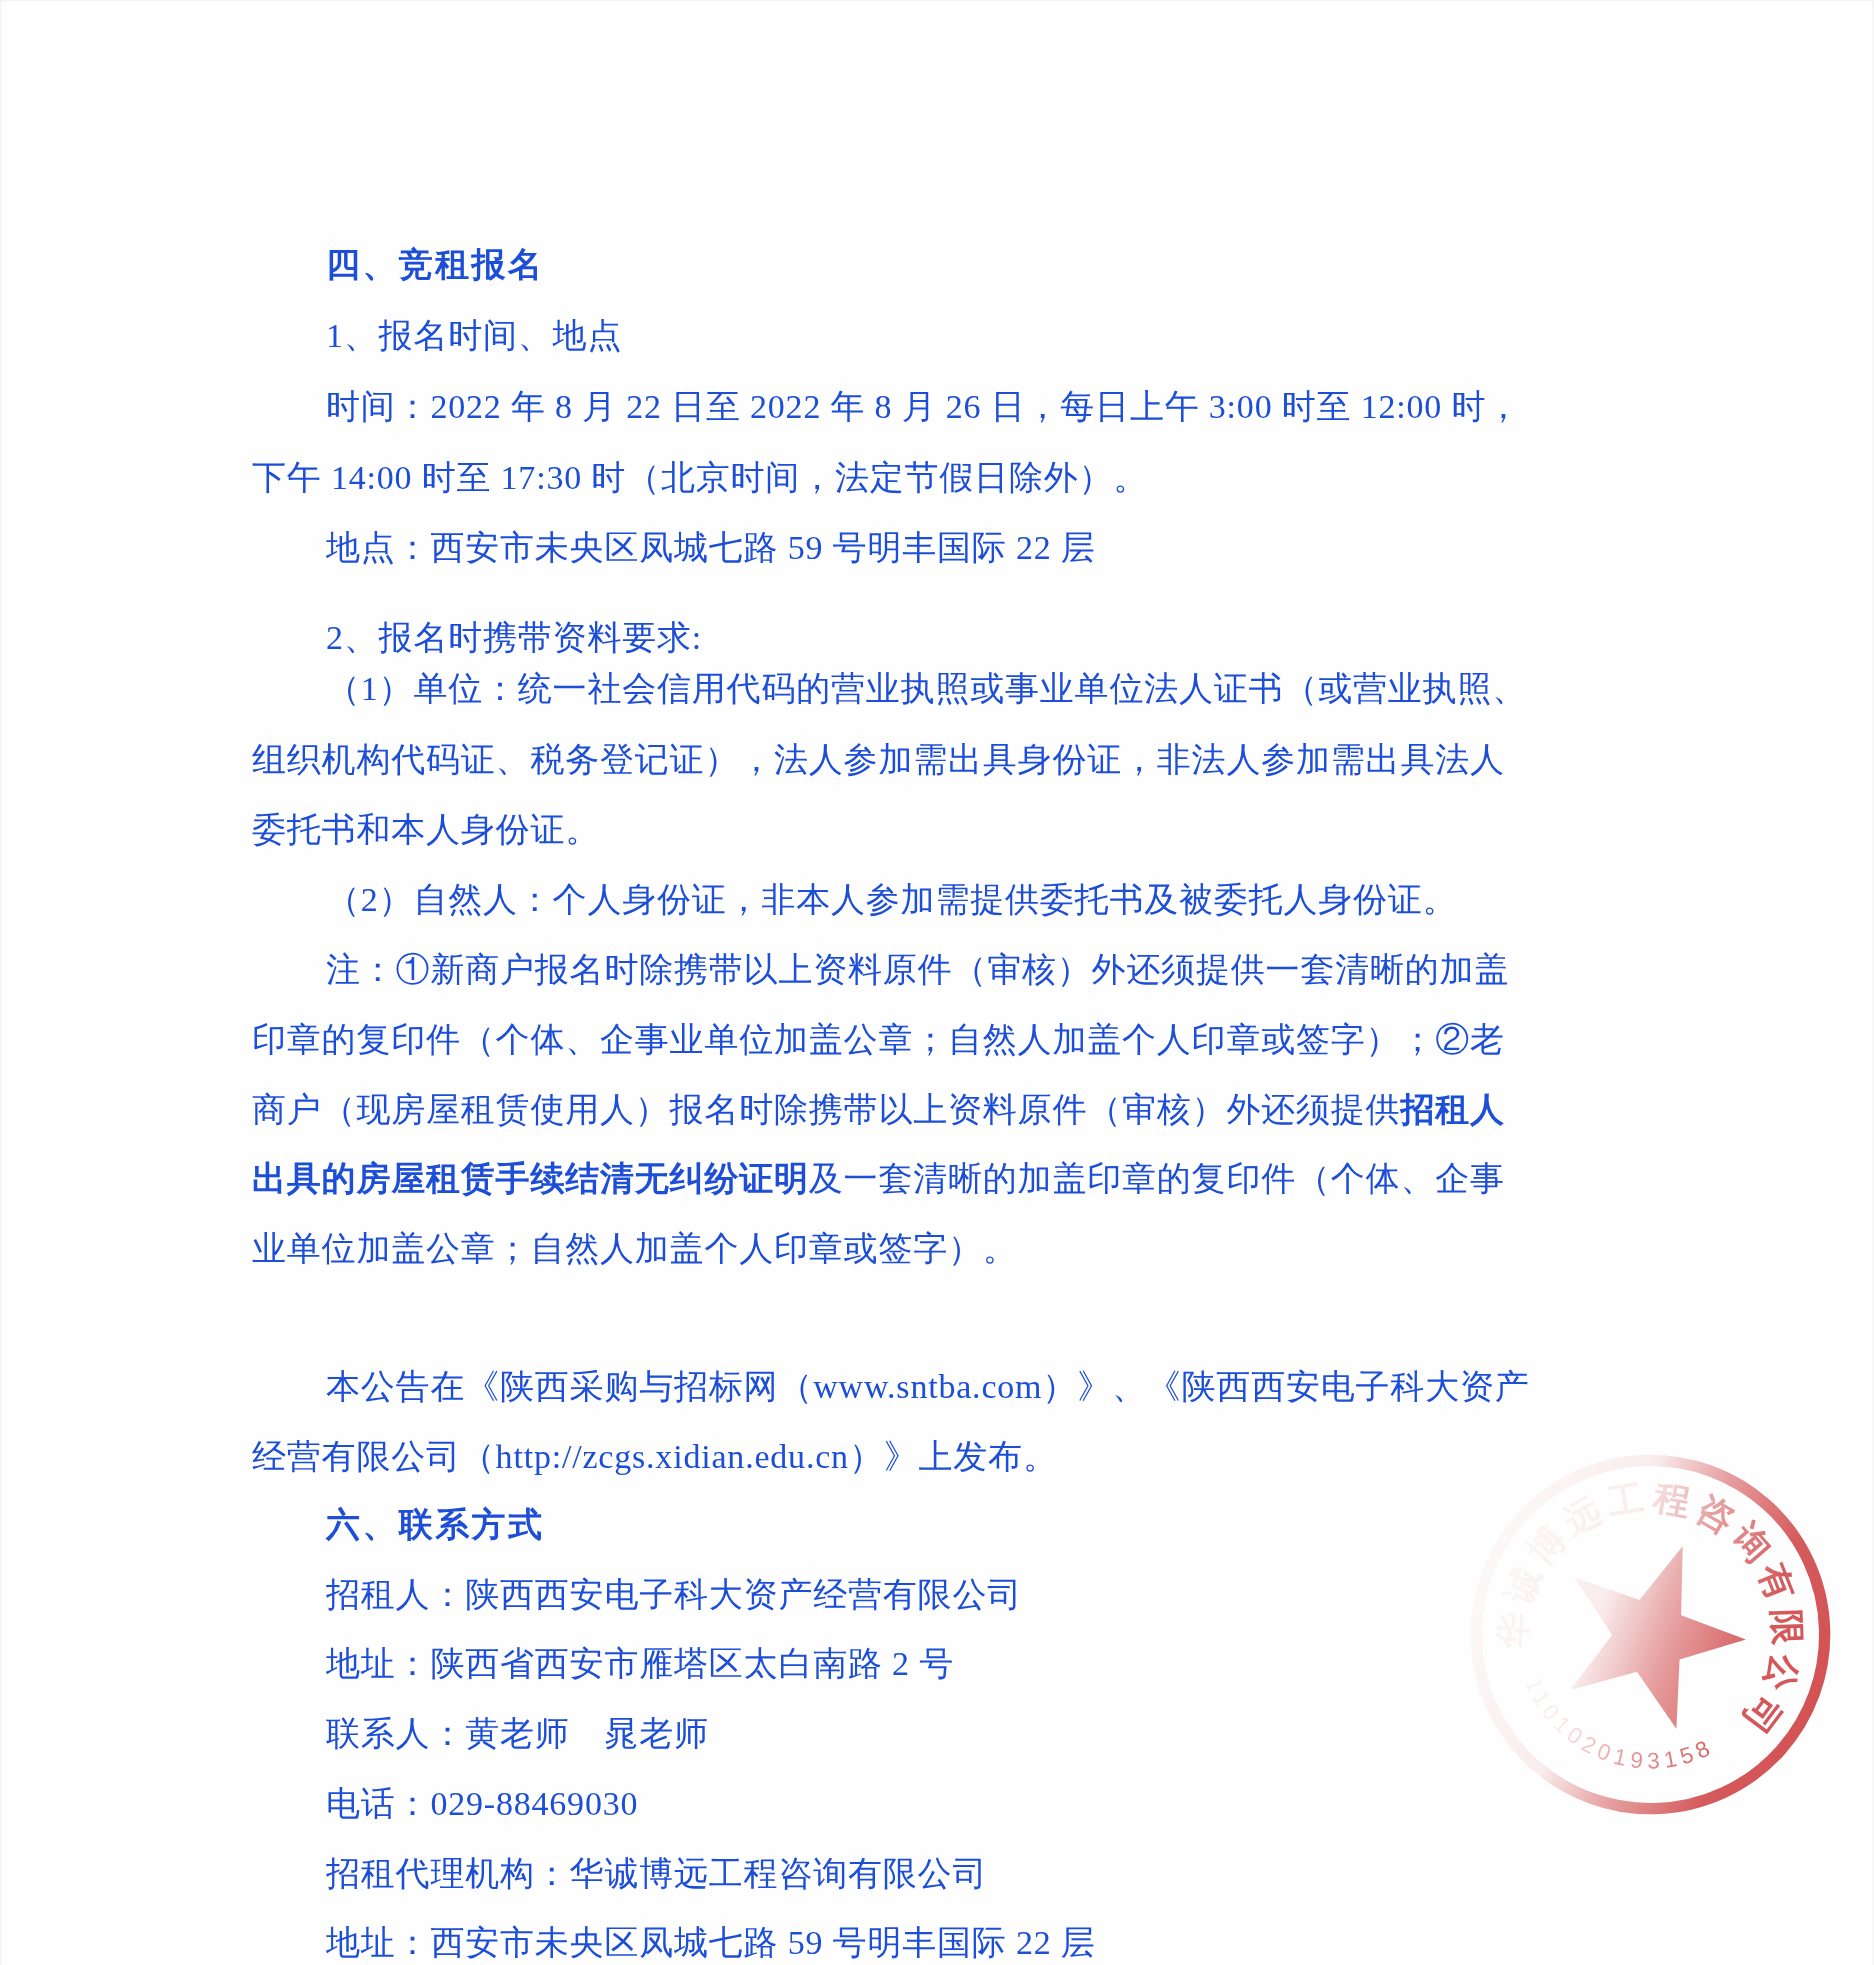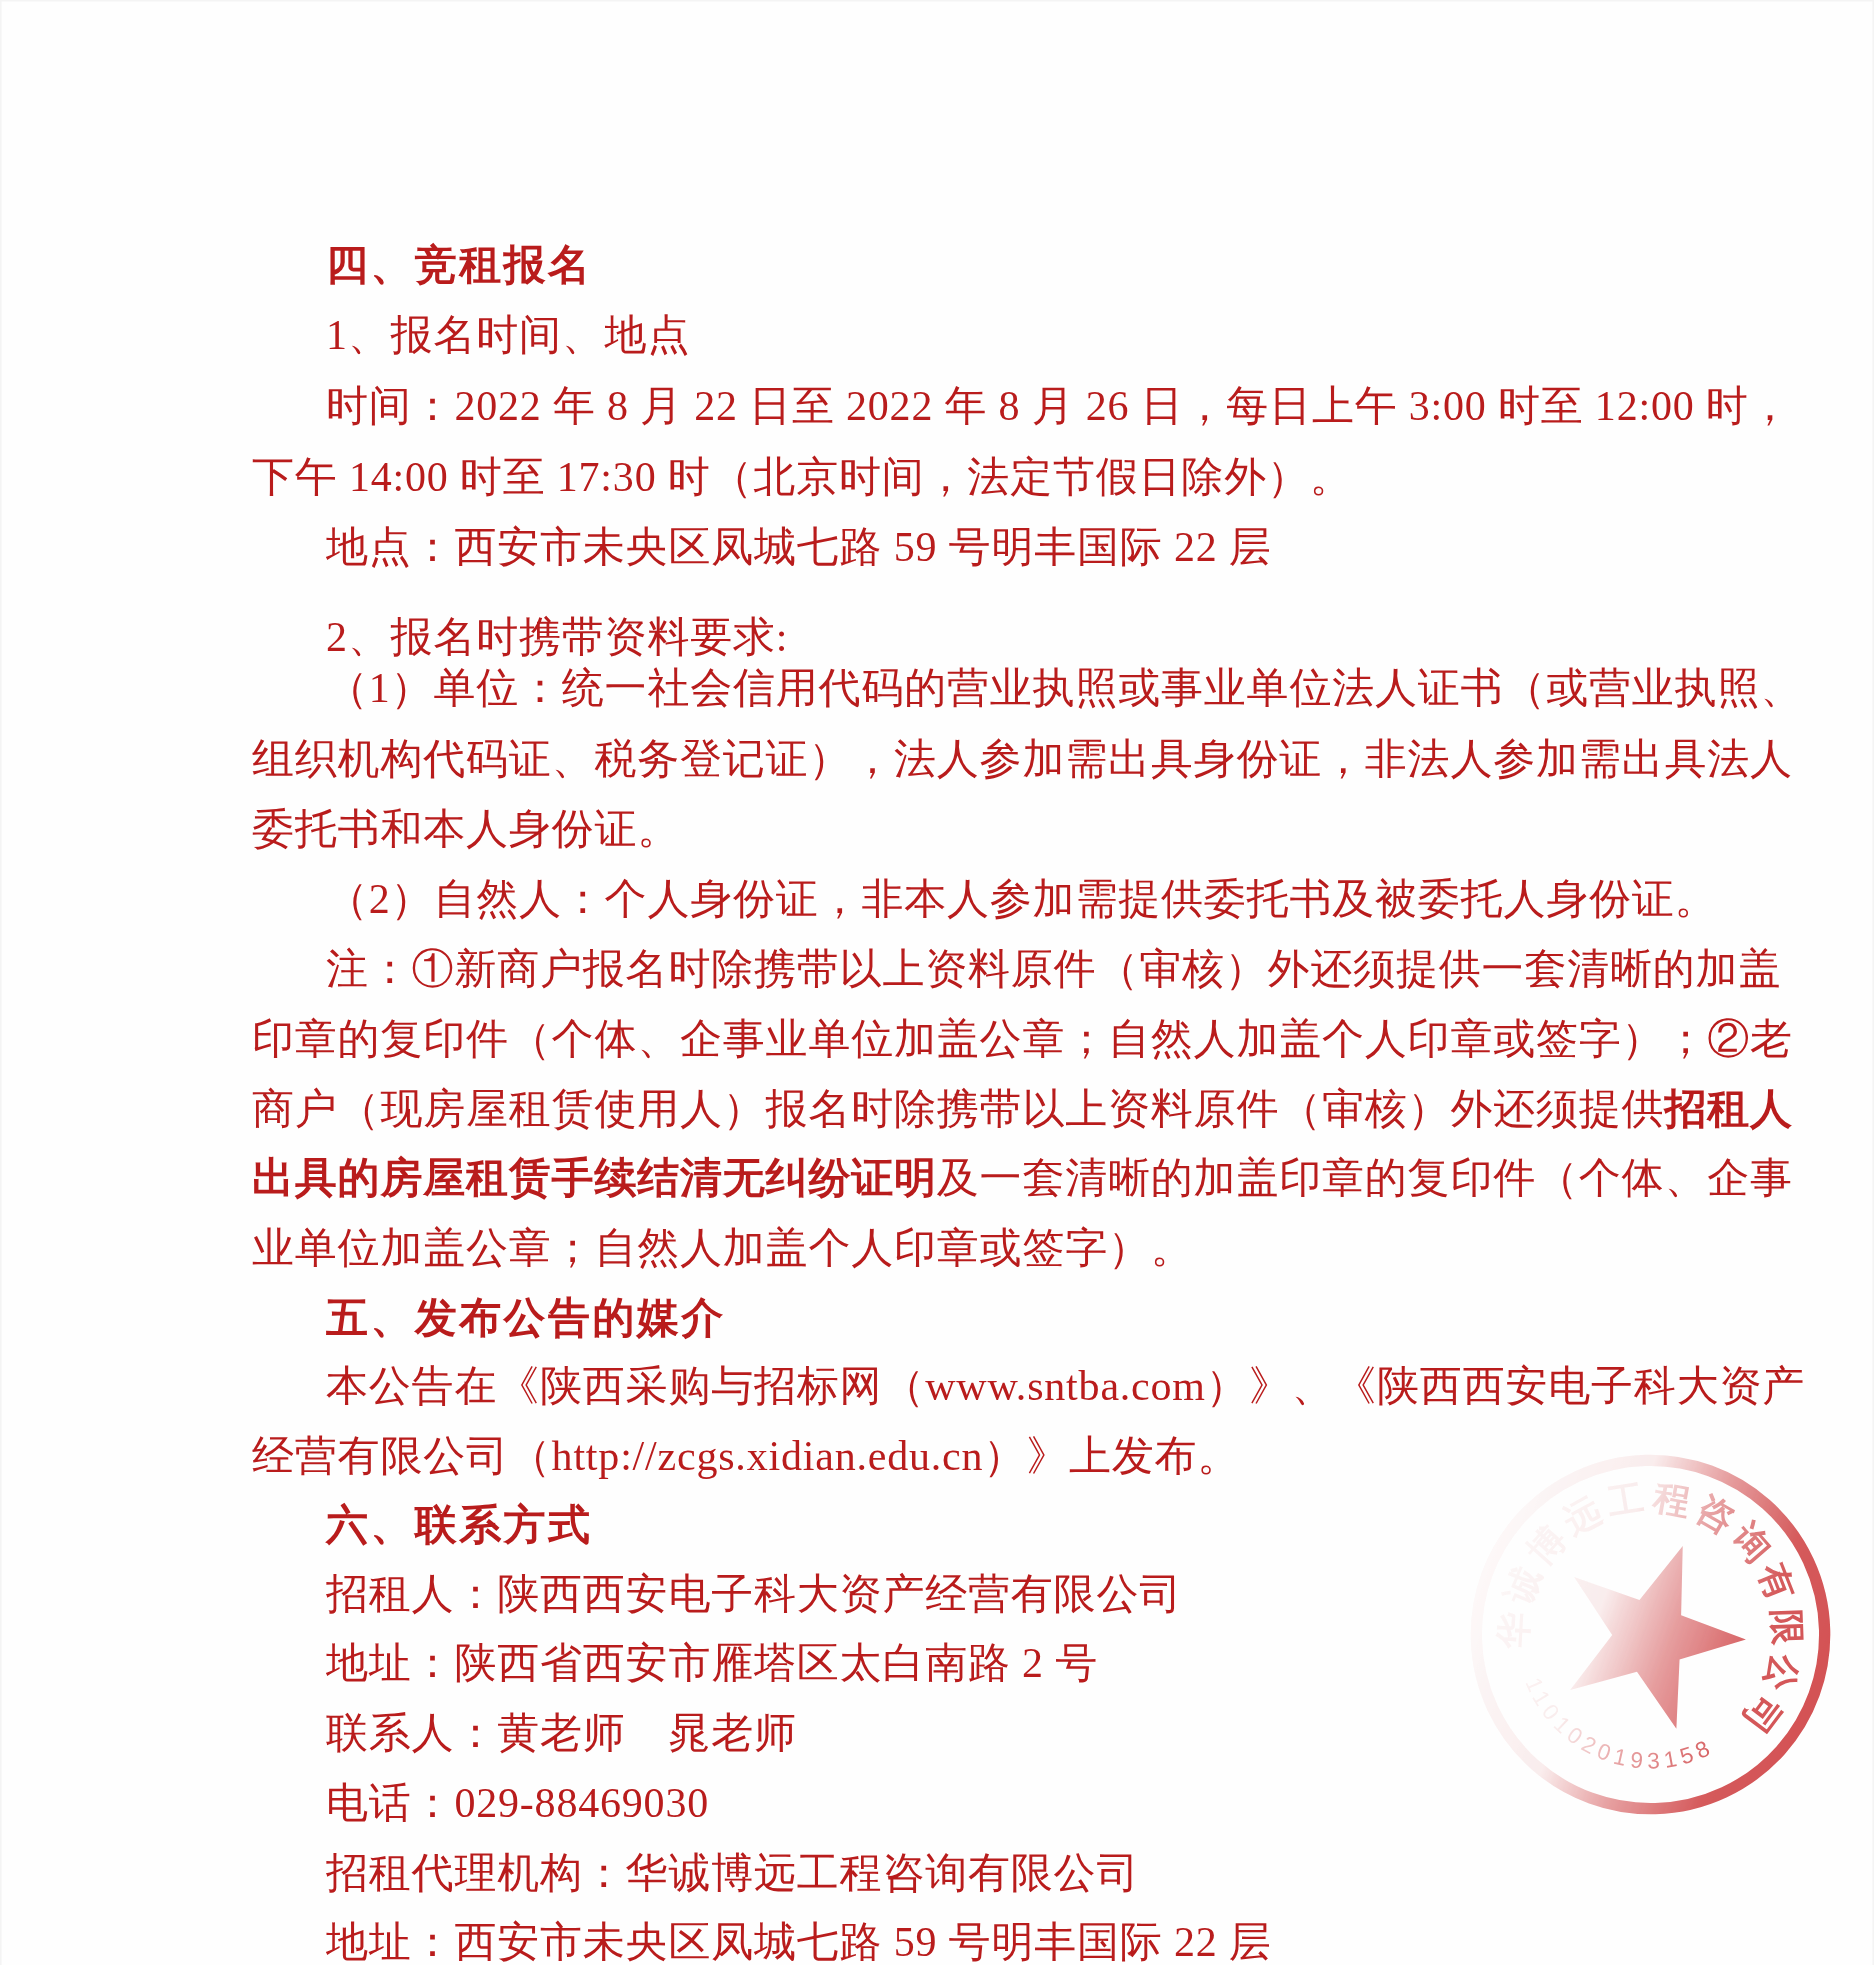--- a/index.html
+++ b/index.html
@@ -10,23 +10,23 @@
     position:relative;overflow:hidden;
   }
   .page{
     position:absolute;inset:0;
     background:#fefefe;
     box-shadow:inset 0 0 0 1.6px #f4f4f4;
   }
   .ln{
     position:absolute;
     white-space:pre;
-    font-size:42px;
+    font-size:34px;
     line-height:47px;
-    color:#b91c1c;
+    color:#1d4ed8;
     letter-spacing:0.8px;
   }
   .hd{
     font-weight:bold;
     font-family:"Liberation Sans", sans-serif;
     letter-spacing:2.4px;
   }
   .bseg{font-weight:bold;}
   .seal{position:absolute;z-index:1;}
   .txt{z-index:2;}
@@ -71,21 +71,20 @@
   <div class="ln txt" style="left:326px;top:594px;margin-top:20px;">2、报名时携带资料要求:</div>
   <div class="ln txt" style="left:326px;top:665px;">（1）单位：统一社会信用代码的营业执照或事业单位法人证书（或营业执照、</div>
   <div class="ln txt" style="left:252px;top:736px;text-align:right;">组织机构代码证、税务登记证），法人参加需出具身份证，非法人参加需出具法人</div>
   <div class="ln txt" style="left:252px;top:806px;">委托书和本人身份证。</div>
   <div class="ln txt" style="left:326px;top:876px;">（2）自然人：个人身份证，非本人参加需提供委托书及被委托人身份证。</div>
   <div class="ln txt" style="left:326px;top:946px;">注：①新商户报名时除携带以上资料原件（审核）外还须提供一套清晰的加盖</div>
   <div class="ln txt" style="left:252px;top:1016px;">印章的复印件（个体、企事业单位加盖公章；自然人加盖个人印章或签字）；②老</div>
   <div class="ln txt" style="left:252px;top:1086px;"><span>商户（现房屋租赁使用人）报名时除携带以上资料原件（审核）外还须提供</span><span class="bseg">招租人</span></div>
   <div class="ln txt" style="left:252px;top:1155px;text-align:center;"><span class="bseg">出具的房屋租赁手续结清无纠纷证明</span><span>及一套清晰的加盖印章的复印件（个体、企事</span></div>
   <div class="ln txt" style="left:252px;top:1225px;">业单位加盖公章；自然人加盖个人印章或签字）。</div>
-  <div class="ln hd txt" style="left:326px;top:1294px;">五、发布公告的媒介</div>
   <div class="ln txt" style="left:326px;top:1363px;">本公告在《陕西采购与招标网（www.sntba.com）》、《陕西西安电子科大资产</div>
   <div class="ln txt" style="left:252px;top:1433px;">经营有限公司（http://zcgs.xidian.edu.cn）》上发布。</div>
   <div class="ln hd txt" style="left:326px;top:1501px;">六、联系方式</div>
   <div class="ln txt" style="left:326px;top:1571px;">招租人：陕西西安电子科大资产经营有限公司</div>
   <div class="ln txt" style="left:326px;top:1640px;">地址：陕西省西安市雁塔区太白南路 2 号</div>
   <div class="ln txt" style="left:326px;top:1710px;">联系人：黄老师　晁老师</div>
   <div class="ln txt" style="left:326px;top:1780px;">电话：029-88469030</div>
   <div class="ln txt" style="left:326px;top:1850px;">招租代理机构：华诚博远工程咨询有限公司</div>
   <div class="ln txt" style="left:326px;top:1919px;">地址：西安市未央区凤城七路 59 号明丰国际 22 层</div>
 

